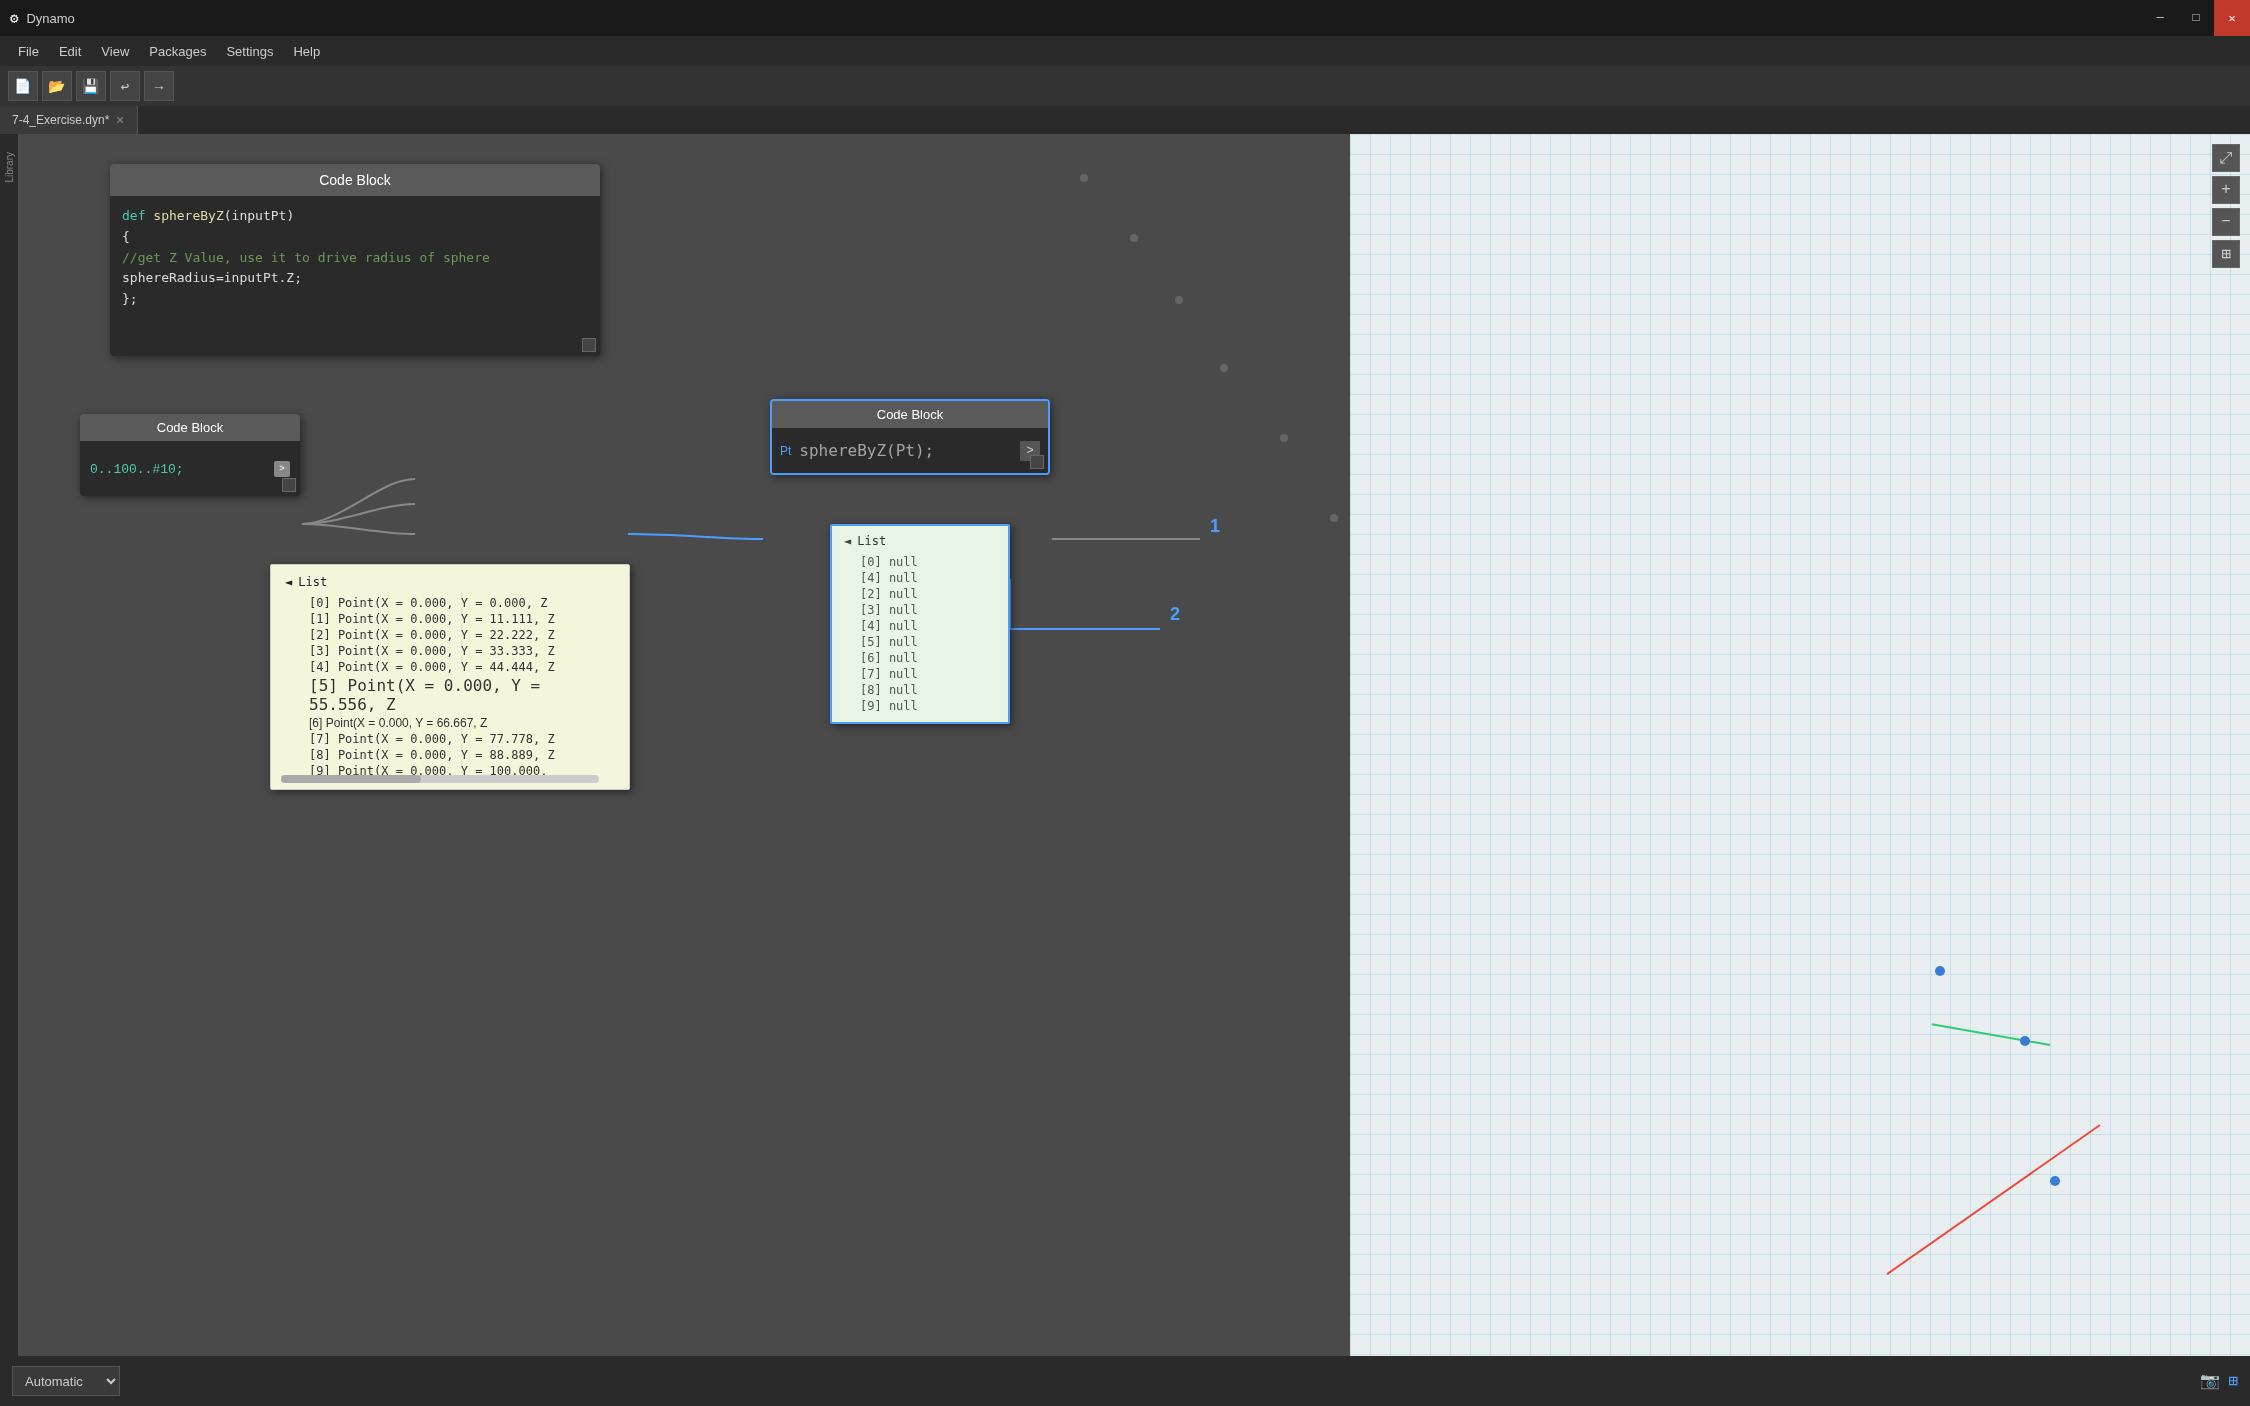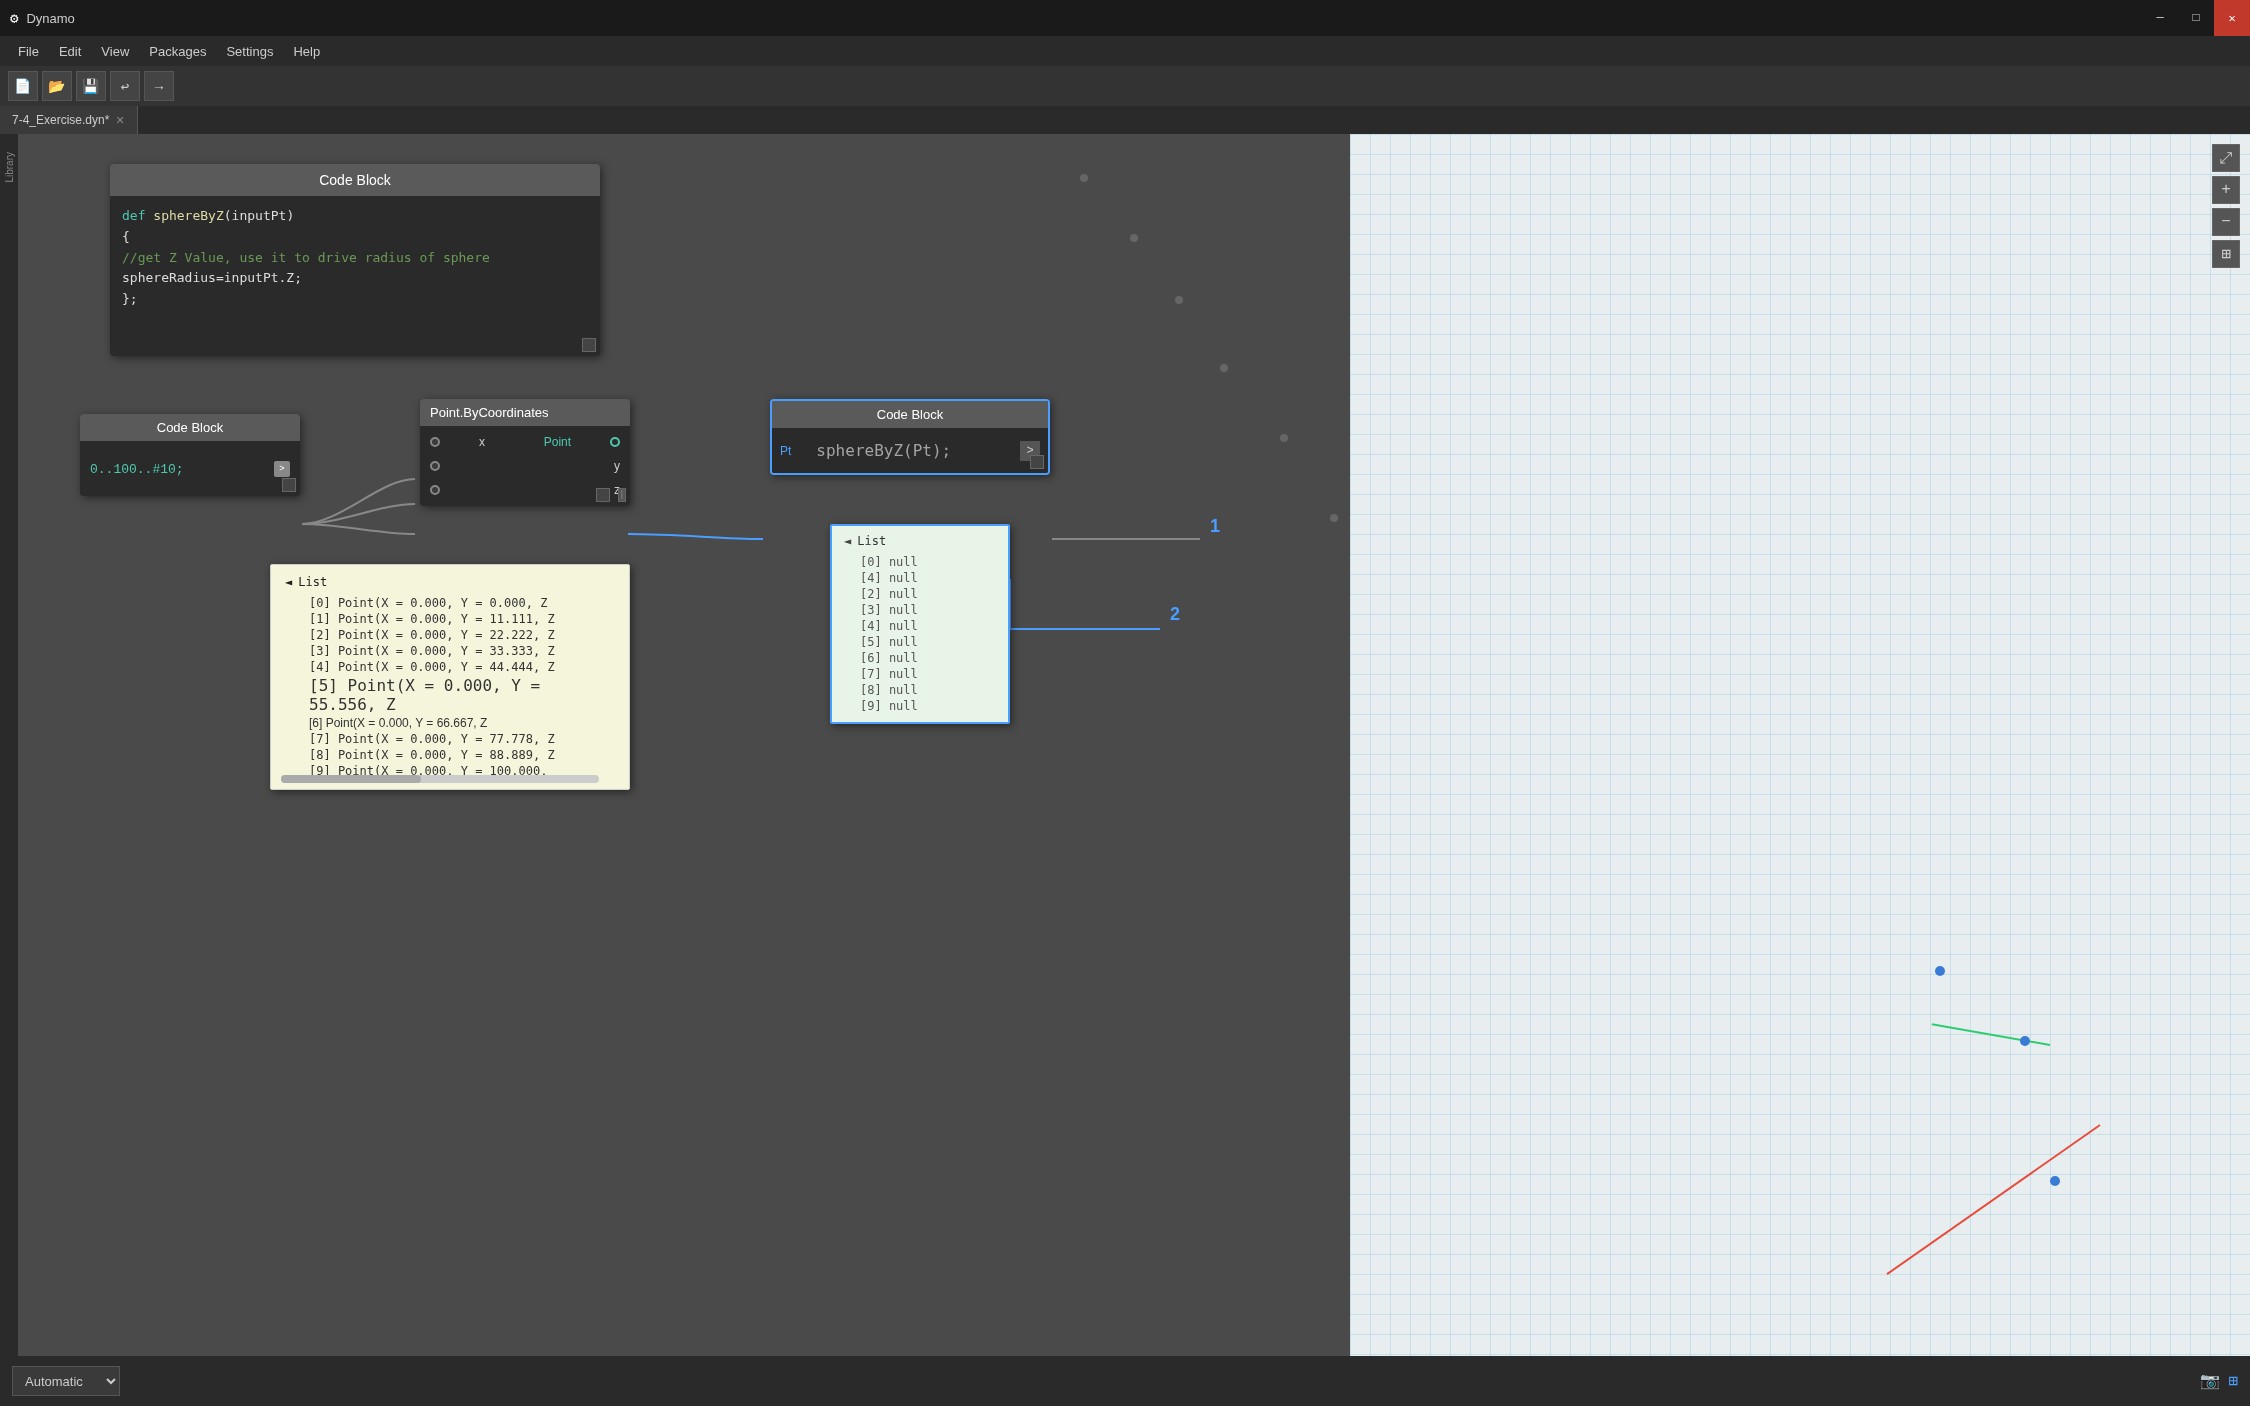--- a/index.html
+++ b/index.html
@@ -348,21 +348,21 @@
       text-align: center;
       padding: 6px 0;
       border-radius: 2px 2px 0 0;
     }
     #node-codeblock-mid .node-body {
       background: #2a2a2a;
       border-radius: 0 0 2px 2px;
       padding: 6px 8px;
       display: flex;
       align-items: center;
-      gap: 21px;
+      gap: 4px;
       min-height: 45px;
     }
     .port-label-blue {
       color: #4a9eff;
       font-size: 12px;
       font-family: Arial, sans-serif;
     }
     .port-label-white {
       color: #a3a3a3;
       font-size: 16px;
@@ -614,41 +614,20 @@
     <div class="node-header">Code Block</div>
     <div class="node-body">
       <div style="flex:1">
         <span style="color:#4ec9b0; font-size:13px;">0..100..#10;</span>
       </div>
       <div class="output-port">&gt;</div>
     </div>
     <div class="node-corner-icon"></div>
   </div>
 
-  <div class="node" id="node-point">
-    <div class="node-header">Point.ByCoordinates</div>
-    <div class="node-body">
-      <div class="port-row">
-        <div class="port-dot-left"></div>
-        <span>x</span>
-        <span style="color:#4ec9b0; margin-left:20px;">Point</span>
-        <div class="port-dot-right"></div>
-      </div>
-      <div class="port-row">
-        <div class="port-dot-left"></div>
-        <span>y</span>
-      </div>
-      <div class="port-row">
-        <div class="port-dot-left"></div>
-        <span>z</span>
-      </div>
-    </div>
-    <div style="position:absolute; bottom:4px; right:20px; width:14px; height:14px; border:1px solid #666; background:#444;"></div>
-    <div style="position:absolute; bottom:4px; right:4px; width:8px; height:14px; border:1px solid #666; background:#555; color:#888; font-size:9px; display:flex; align-items:center; justify-content:center;">|</div>
-  </div>
 
   <div class="node" id="node-codeblock-mid">
     <div class="node-header">Code Block</div>
     <div class="node-body">
       <span class="port-label-blue">Pt</span>
       <span class="port-label-white" style="margin-left:4px;">sphereByZ(Pt);</span>
       <div class="output-arrow">&gt;</div>
     </div>
     <div style="position:absolute; bottom:4px; right:4px; width:14px; height:14px; border:1px solid #666; background:#444;"></div>
   </div>

